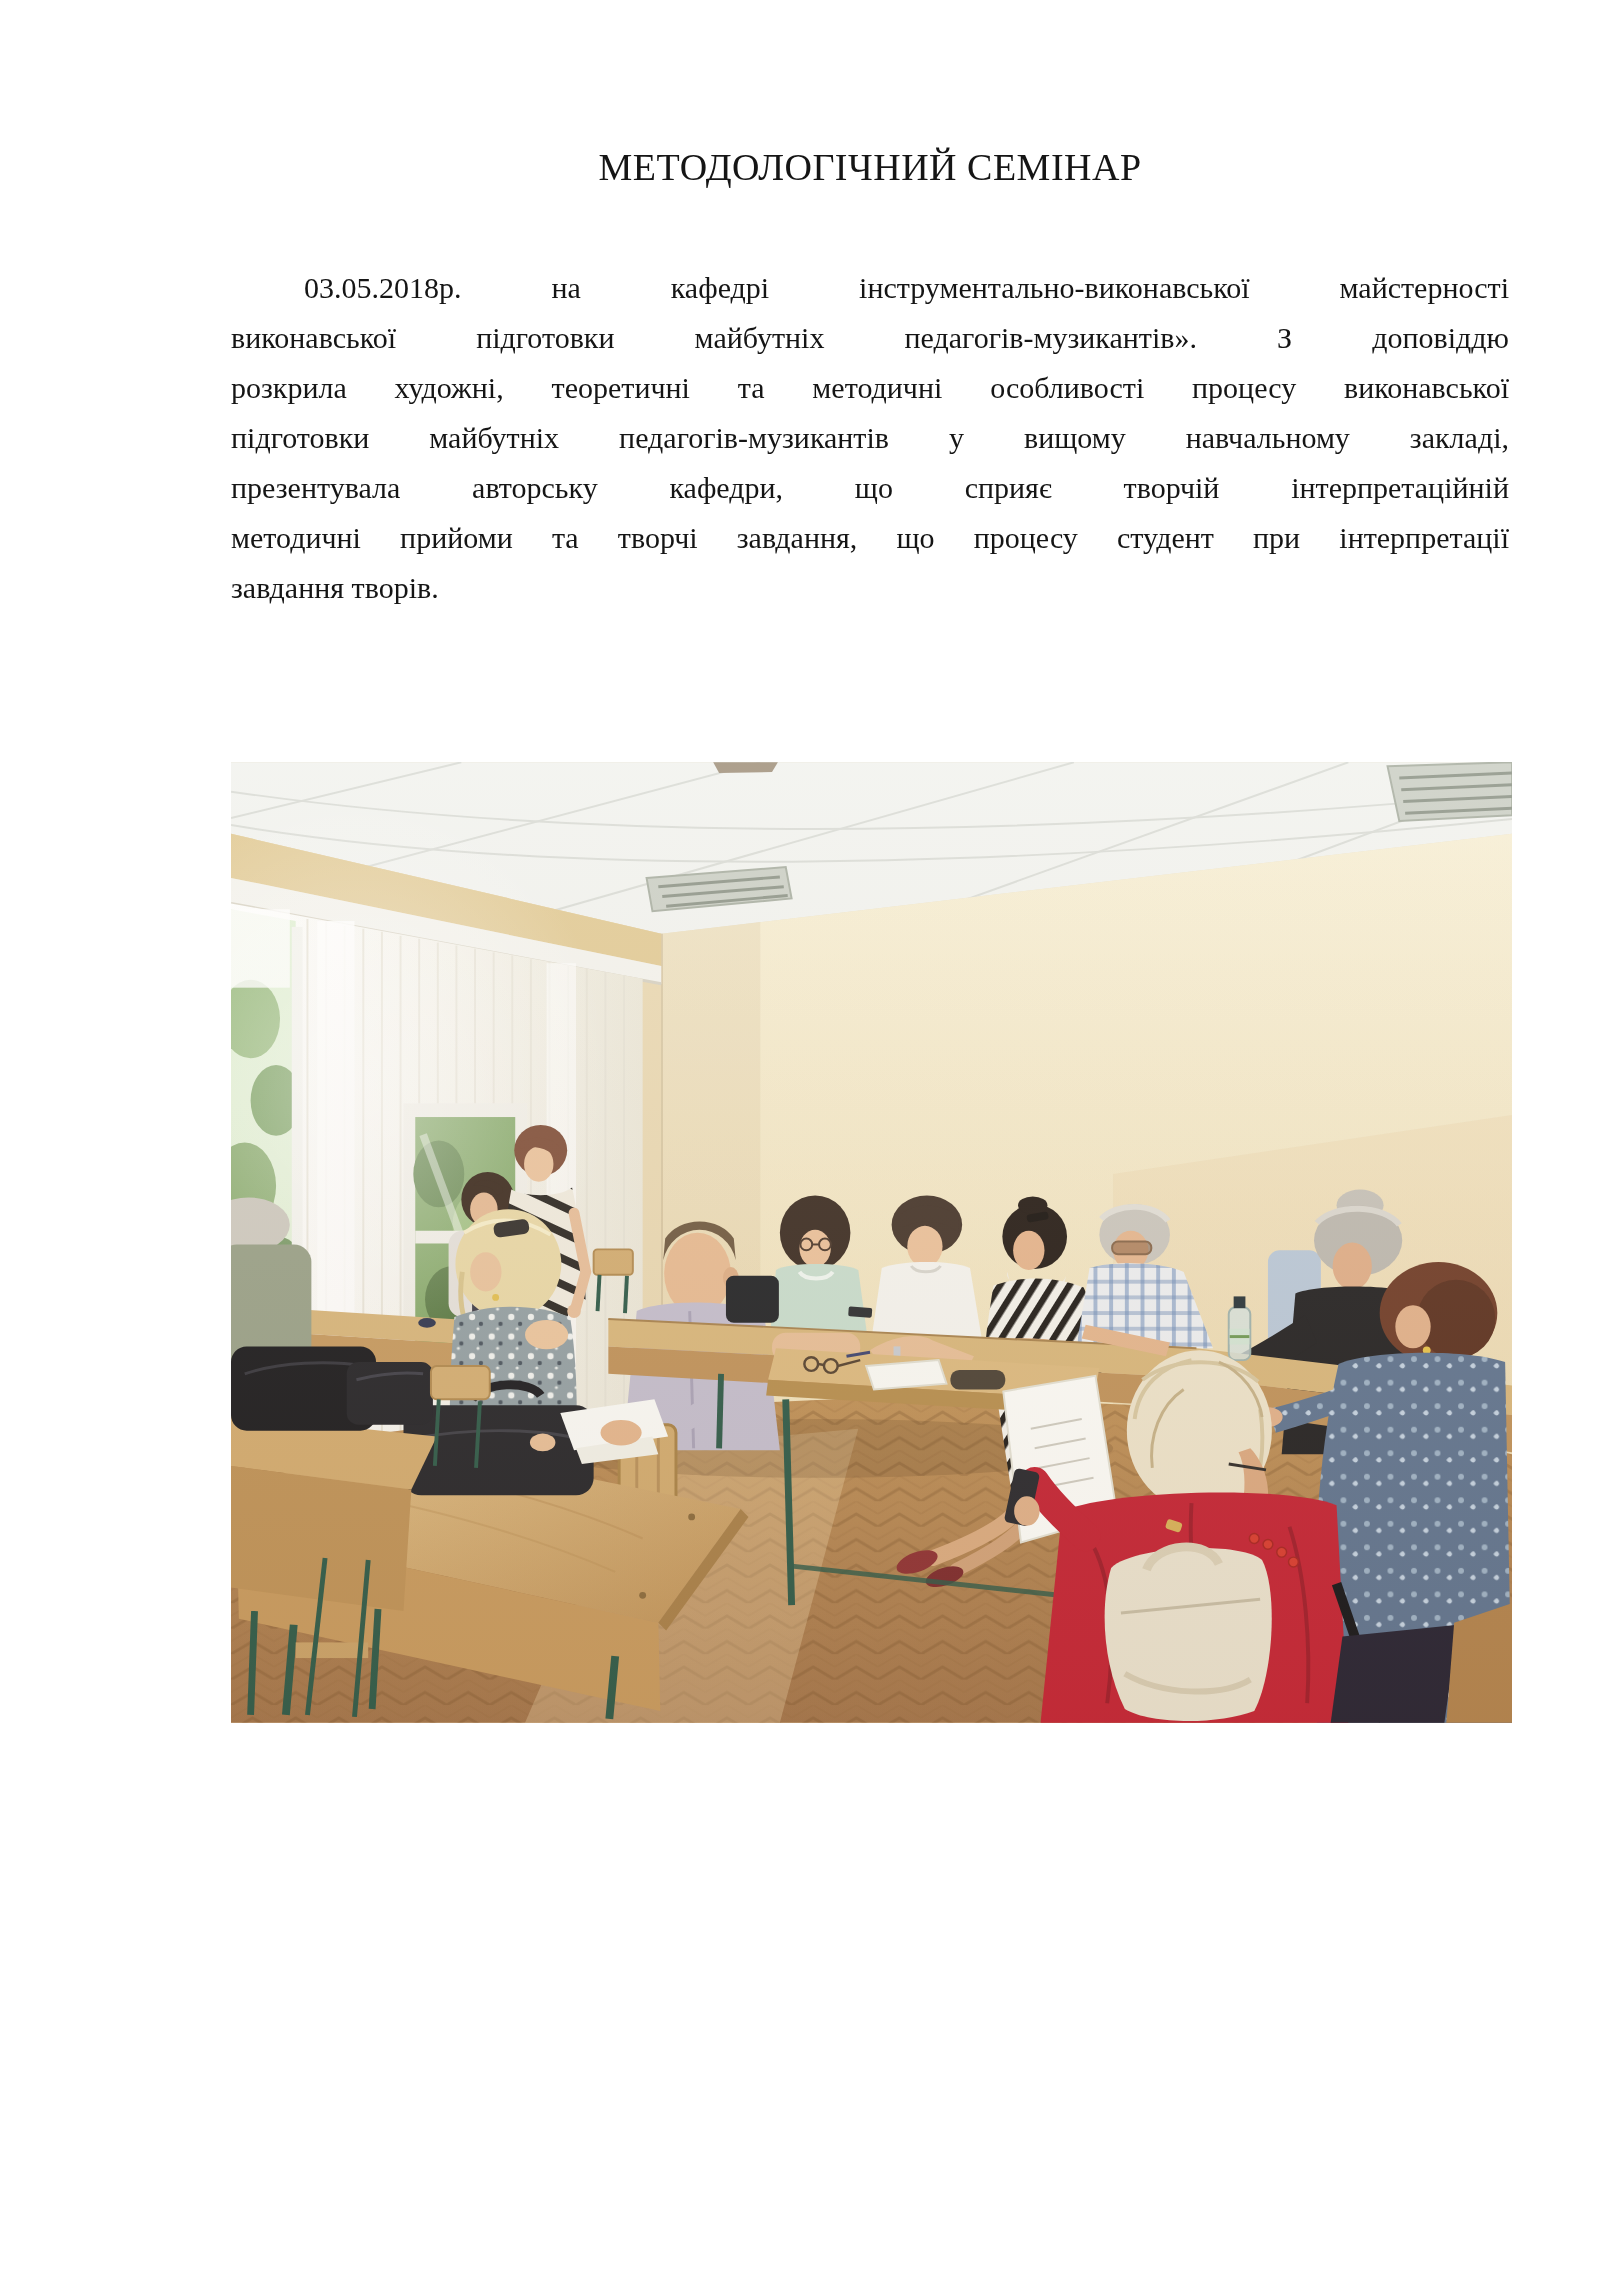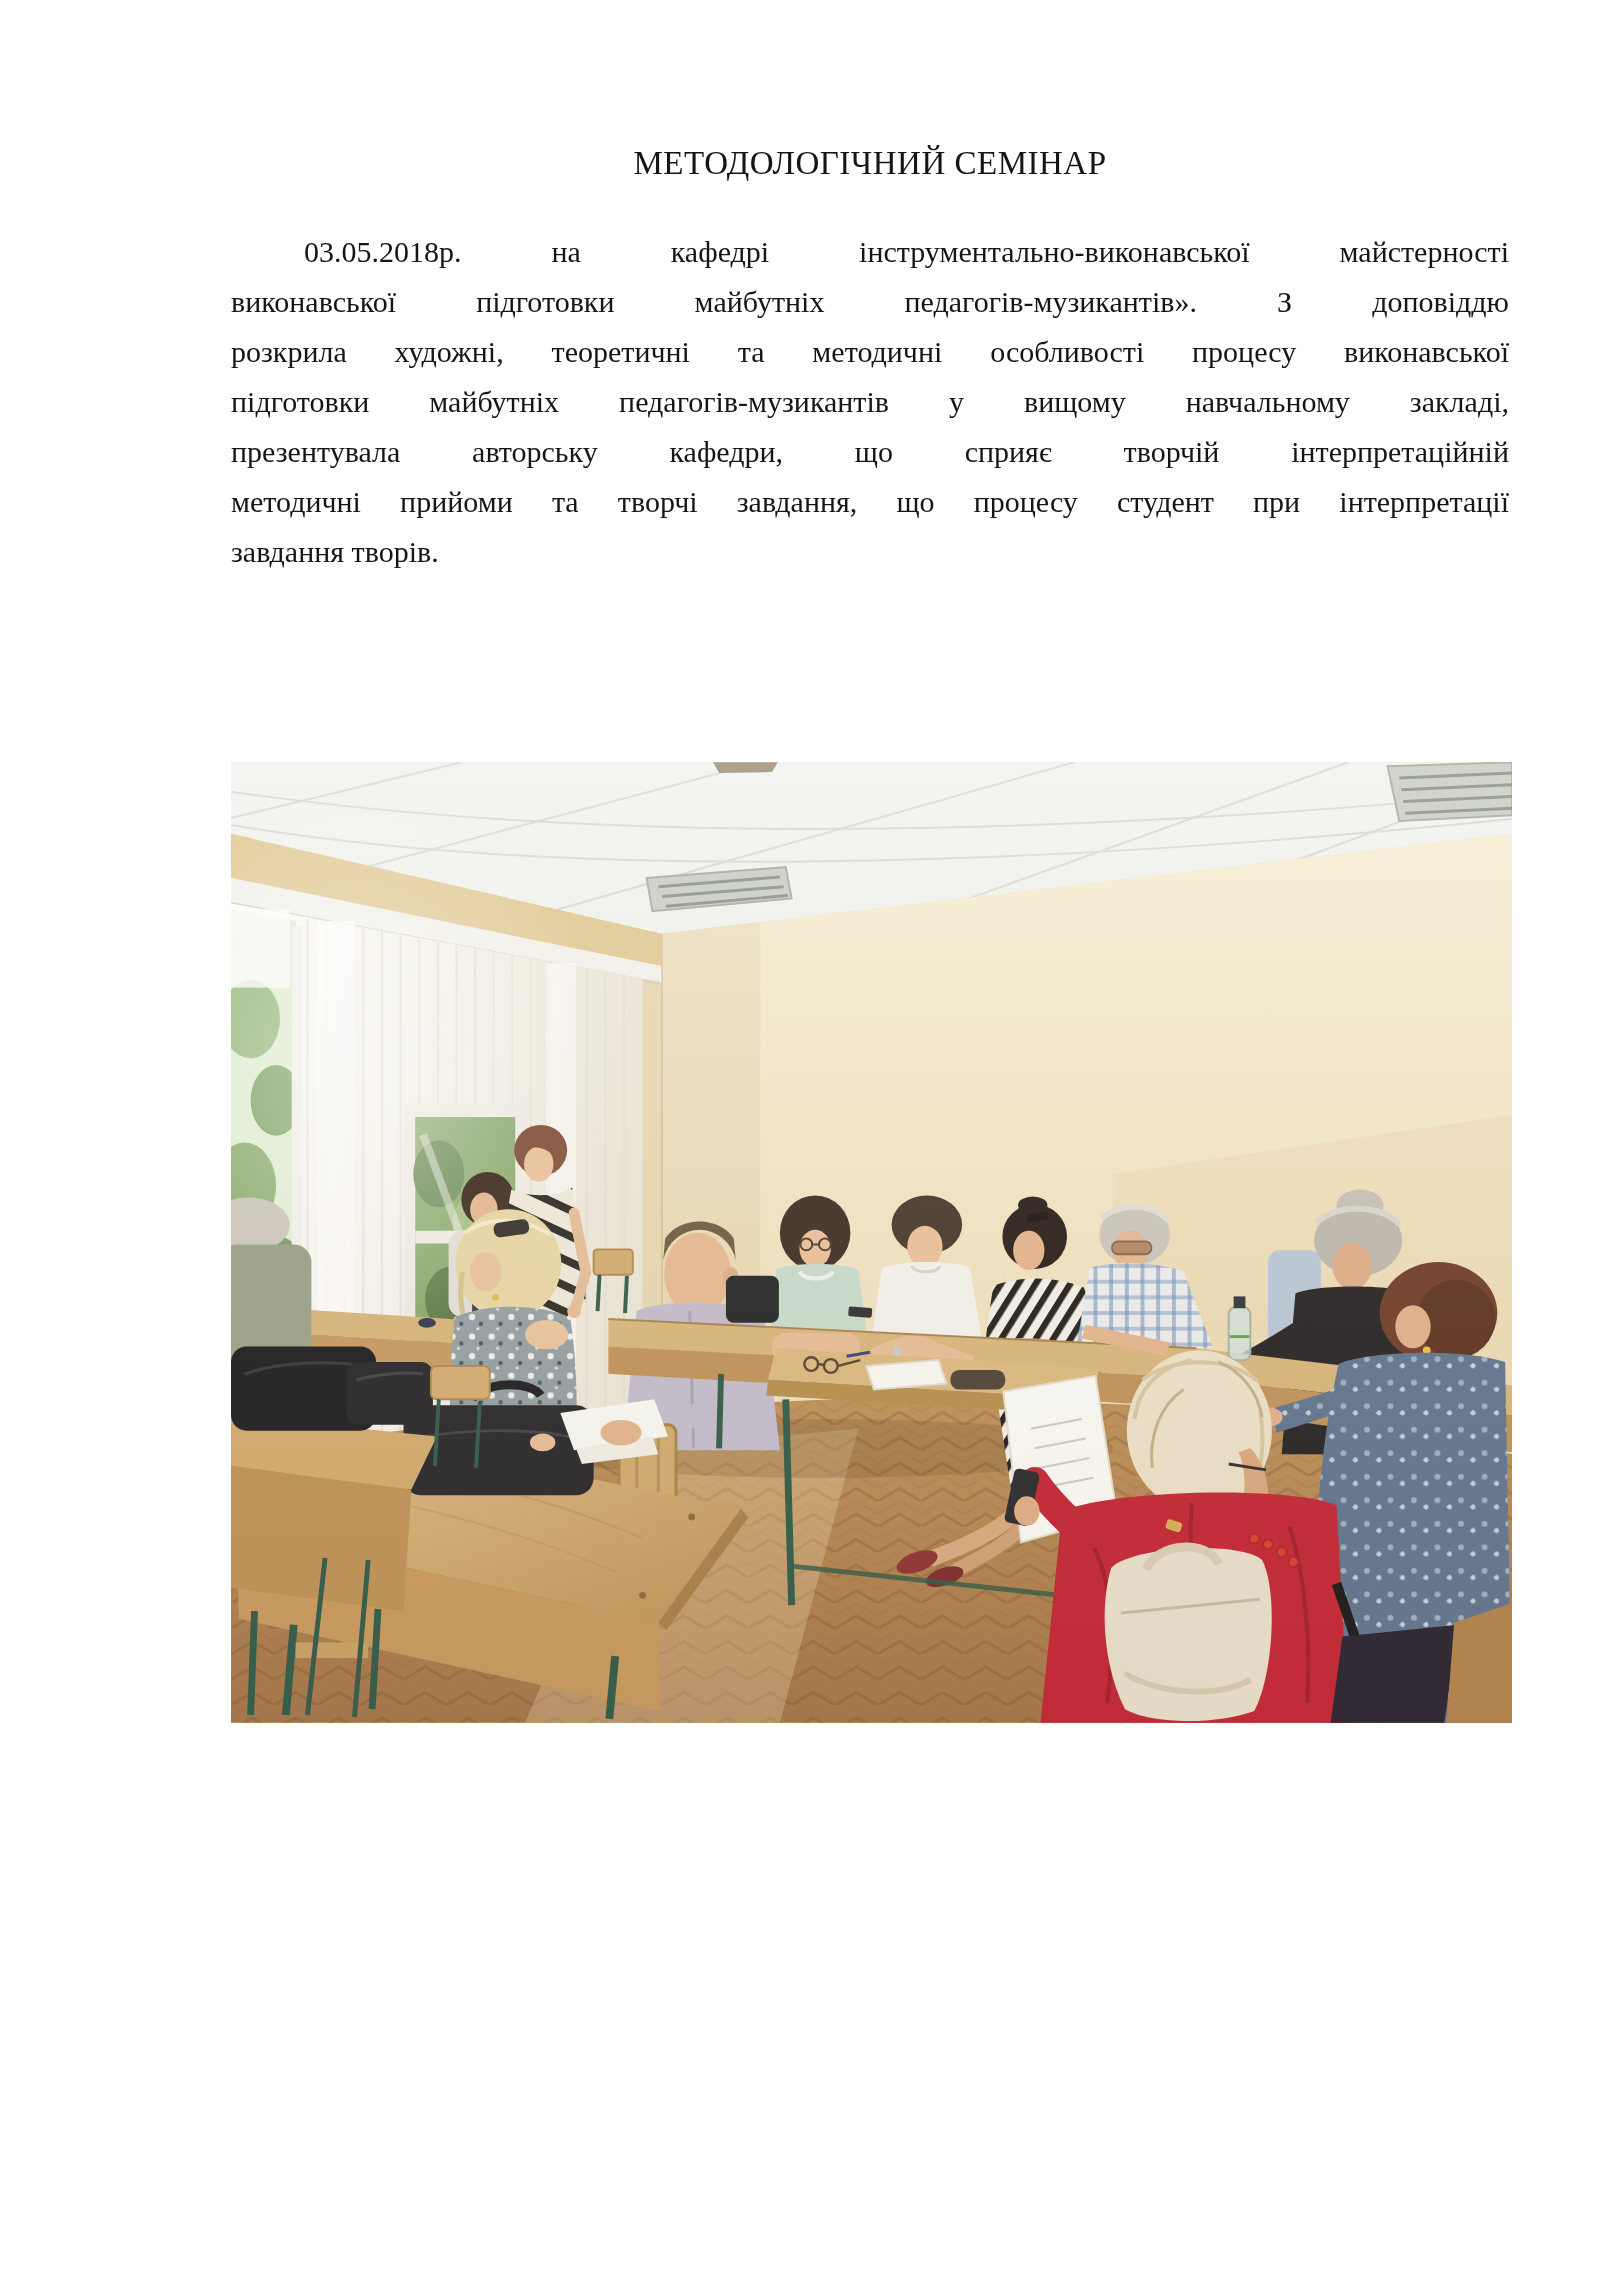--- a/index.html
+++ b/index.html
@@ -1,22 +1,22 @@
 <!DOCTYPE html>
 <html style="--wall: #f1e5c2; --ceiling: #f2f3f0; --blinds: #f7f5ee; --greenery: #7ca35f; --desk_wood: #d3ab6f; --desk_wood_dark: #c0925a; --floor: #b2824c; --leg_green: #2c5948; --red_sweater: #c42133; --paisley_blue: #5e7390;"><head>
 <meta charset="utf-8">
 <style>
   html,body{margin:0;padding:0;background:#ffffff;}
   .page{position:relative;width:1620px;height:2293px;background:#ffffff;overflow:hidden;
         font-family:"Liberation Serif","DejaVu Serif",serif;color:#151515;}
   .doc-title{position:absolute;top:145px;left:231px;width:1278px;text-align:center;
-             font-size:33px;letter-spacing:0.5px;white-space:nowrap;}
+             font-size:38px;letter-spacing:0.5px;white-space:nowrap;}
   .paragraph{position:absolute;top:227px;left:231px;width:1278px;font-size:30px;}
   .pline{height:50px;line-height:50px;text-align:justify;text-align-last:justify;white-space:nowrap;}
-  .pline.indent{padding-left:73px;}
+  .pline.indent{padding-left:73px;margin-top:36px;}
   .pline.last{text-align-last:left;}
   figure.photo{position:absolute;left:231px;top:762px;width:1281px;height:961px;margin:0;
                background:#e9e2cf;overflow:hidden;}
   figure.photo svg{display:block;}
 </style>
 </head>
 <body>
 
 <div class="page">
 

